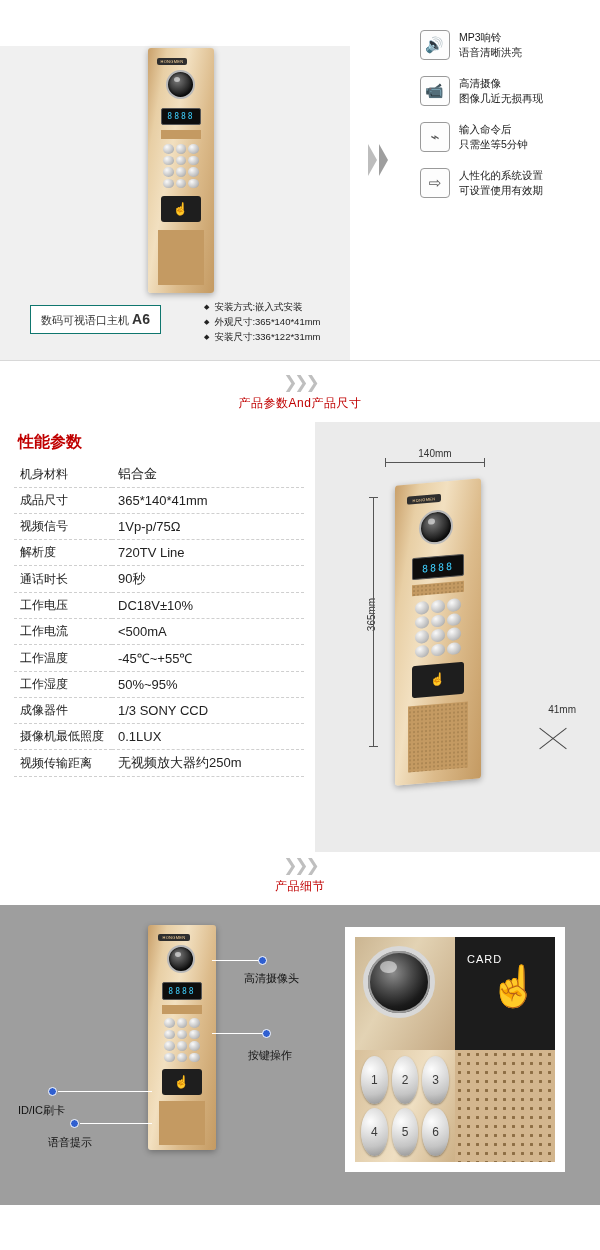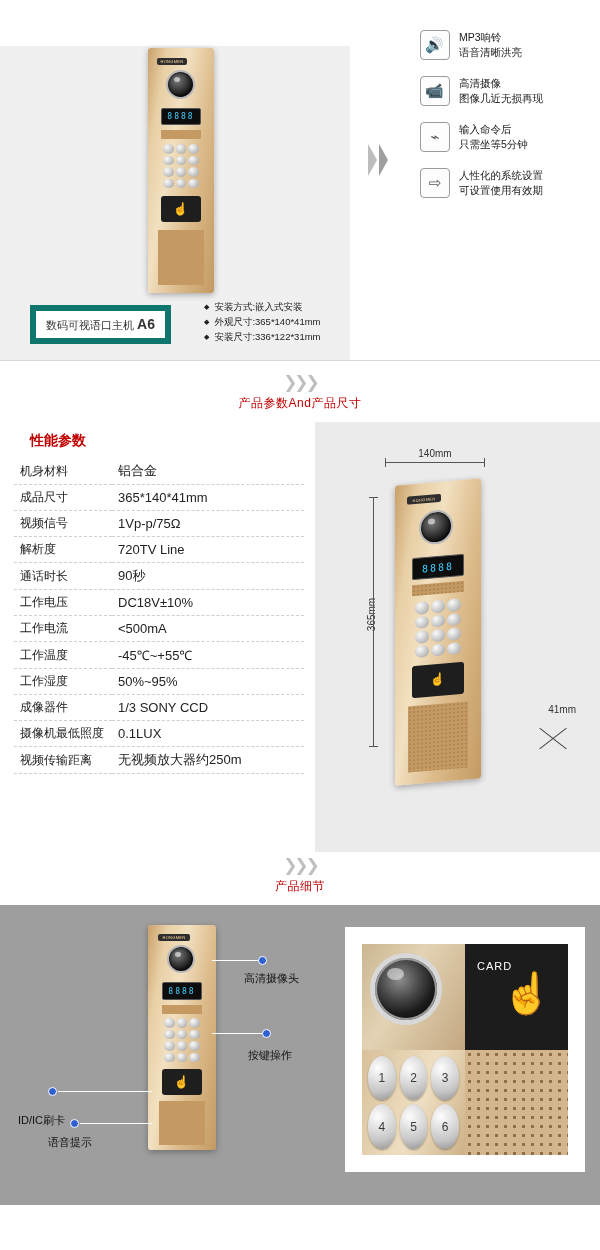--- a/index.html
+++ b/index.html
@@ -117,21 +117,21 @@
   
   #hero-device {
     position: absolute;
     left: 148px; top: 48px;
     width: 66px; height: 245px;
   }
 
   .hero-label {
     position: absolute;
     left: 30px; top: 305px;
-    border: 6px solid #0f766e;
+    border: 1px solid #0f766e;
     padding: 5px 10px;
     font-size: 11px;
     background: #fff;
     white-space: nowrap;
   }
   .hero-label b { font-size: 14px; }
 
   .hero-specs {
     position: absolute;
     left: 204px; top: 299px;
@@ -208,24 +208,23 @@
   }
   .sec-divider { height: 1px; background: #d8d8d8; }
 
   
   .specs-wrap {
     position: relative;
     height: 430px;
   }
   .specs-title {
     color: #c00000;
-    font-size: 14px;
+    font-size: 16px;
     font-weight: bold;
     padding: 10px 0 8px 18px;
-    margin-left: 12px;
   }
   table.spec {
     width: 290px;
     margin-left: 14px;
     border-collapse: collapse;
     font-size: 12px;
   }
   table.spec td {
     padding: 4px 2px 4px 6px;
     border-bottom: 1px dashed #cfcfcf;
@@ -323,23 +322,23 @@
   }
   .lead {
     position: absolute;
     height: 1px;
     background: #ffffff;
   }
 
   .photo-grid {
     position: absolute;
     left: 345px; top: 22px;
-    width: 240px; height: 245px;
+    width: 220px; height: 245px;
     background: #fff;
-    padding: 17px;
+    padding: 10px;
     display: grid;
     grid-template-columns: 1fr 1fr;
     grid-template-rows: 1fr 1fr;
   }
   .ph { position: relative; overflow: hidden; }
   .ph1 {
     background: linear-gradient(120deg,#cbb591 0%,#e3d3b4 40%,#c3a781 100%);
   }
   .ph1 .lens {
     position: absolute;
@@ -617,21 +616,21 @@
   <div class="lead" style="left:212px; top:55px; width:48px;"></div>
   <div class="dot" style="left:258px; top:51px;"></div>
   <div class="callout" style="left:244px; top:66px;">高清摄像头</div>
 
   <div class="lead" style="left:212px; top:128px; width:52px;"></div>
   <div class="dot" style="left:262px; top:124px;"></div>
   <div class="callout" style="left:248px; top:143px;">按键操作</div>
 
   <div class="lead" style="left:58px; top:186px; width:94px;"></div>
   <div class="dot" style="left:48px; top:182px;"></div>
-  <div class="callout" style="left:18px; top:208px;">ID/IC刷卡</div>
+  <div class="callout" style="left:18px; top:198px;">ID/IC刷卡</div>
 
   <div class="lead" style="left:80px; top:218px; width:72px;"></div>
   <div class="dot" style="left:70px; top:214px;"></div>
   <div class="callout" style="left:48px; top:230px;">语音提示</div>
 
   <div class="photo-grid">
     <div class="ph ph1">
       <div class="lens"></div>
     </div>
     <div class="ph ph2">

